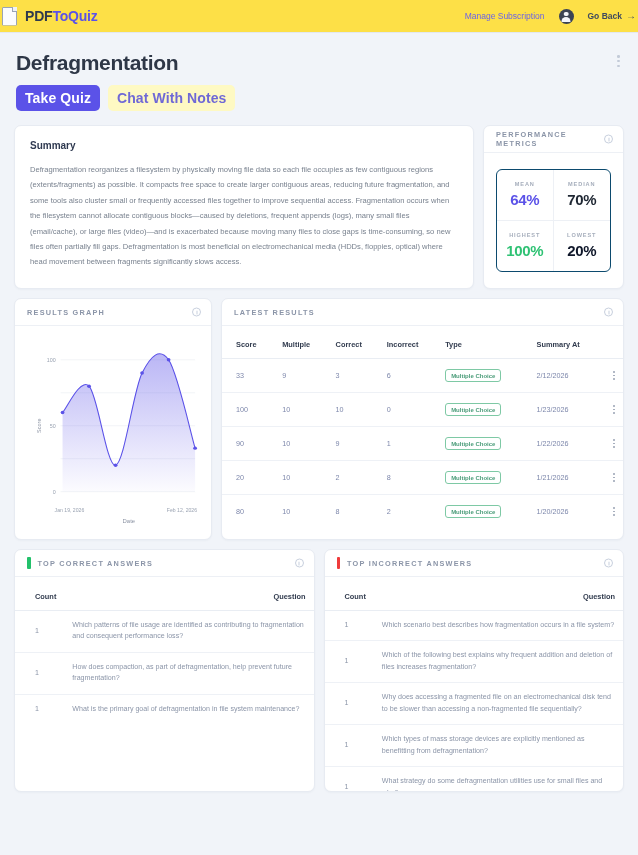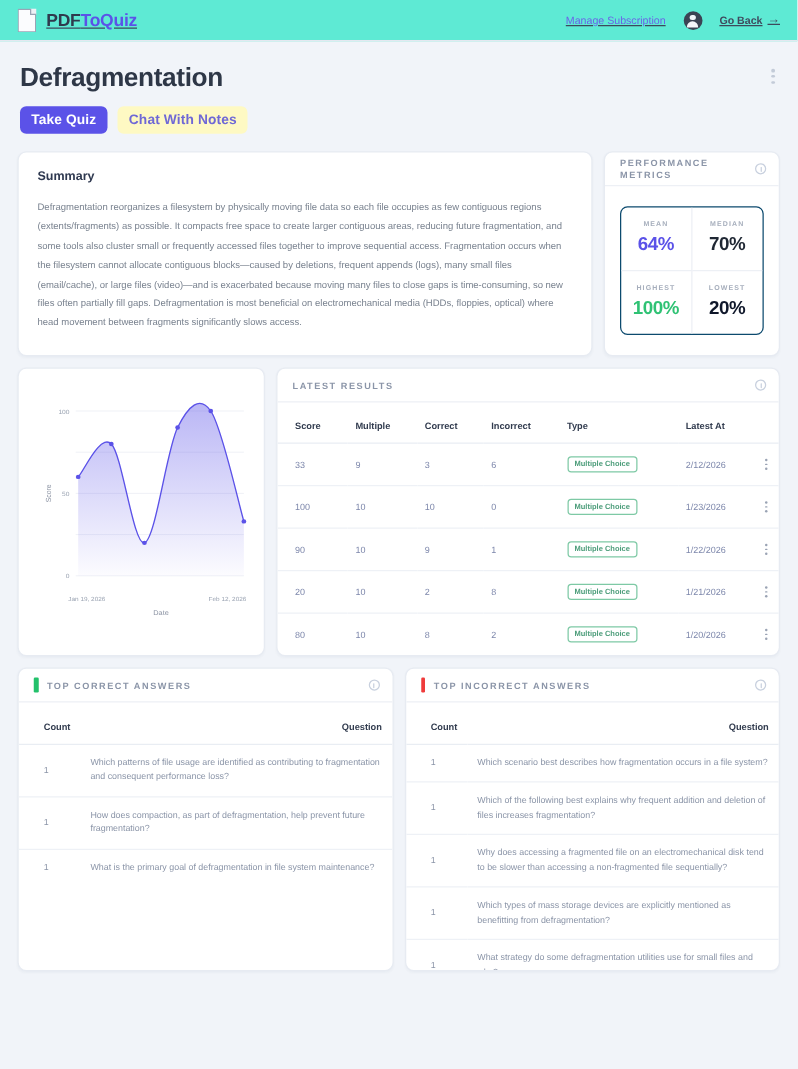--- a/index.html
+++ b/index.html
@@ -5,25 +5,24 @@
   * { box-sizing: border-box; margin:0; padding:0; }
   html,body{ width:638px; height:855px; }
   body{
     font-family:"Liberation Sans", sans-serif;
     background:#f1f4f9;
     color:#3d4a5c;
     overflow:hidden;
   }
   
   .topbar{
-    height:33px; background:#5eead4;
+    height:33px; background:#fde047;
     border-bottom:1px solid #e3e8f0;
     display:flex; align-items:center;
-    padding:0 14px;
-    text-decoration:underline;
+    padding:0 2px;
   }
   .brand{ display:flex; align-items:center; gap:8px; }
   .doc-icon{ width:15px; height:19px; position:relative; }
   .doc-icon .pg{
     position:absolute; inset:0;
     background:#fbfcfe; border:1.2px solid #9aa4b5;
     border-radius:1px;
     clip-path:polygon(0 0, 68% 0, 100% 26%, 100% 100%, 0 100%);
   }
   .doc-icon .fold{
@@ -53,21 +52,21 @@
     background:#f3f5fa; transform:translateX(-50%);
   }
   .go-back{ font-size:8.5px; color:#3f4a5e; display:flex; align-items:flex-end; gap:4px; font-weight:bold;}
   .arrow-r{ font-size:10px; line-height:1; }
 
   
   .page-head{ padding:18px 16px 0 16px; position:relative; }
   .page-title{ font-size:21px; font-weight:bold; color:#2e3747; letter-spacing:-.3px; }
   .btn-row{ display:flex; gap:8px; margin-top:10px; }
   .btn{
-    font-size:11px; font-weight:bold; border-radius:5px;
+    font-size:14px; font-weight:bold; border-radius:5px;
     padding:5px 9px; border:none; cursor:pointer; letter-spacing:.1px;
   }
   .btn-primary{ background:#5b52e8; color:#fff; }
   .btn-ghost{ background:#fef9c3; color:#6f68d6; }
   .kebab{
     position:absolute; right:18px; top:22px;
     display:flex; flex-direction:column; gap:2.2px; cursor:pointer;
   }
   .kebab i{ width:2.6px; height:2.6px; border-radius:50%; background:#c3cbd8; display:block; }
 
@@ -239,20 +238,24 @@
             <div class="metric-value" id="mv3" style="color: #0f172a;">20%</div>
           </div>
         </div>
       </div>
     </div>
   </div>
 
   <div class="row">
 
     <div class="card graph-card">
+      <div class="card-head">
+        <span class="card-title">Results Graph</span>
+        <span class="info-ico"></span>
+      </div>
       <div class="graph-body">
         <svg class="chart-wrap" id="results-chart" viewBox="0 0 186 213" preserveAspectRatio="none">
             <defs>
               <linearGradient id="ag" x1="0" y1="0" x2="0" y2="1">
                 <stop offset="0%" stop-color="#5b52e8" stop-opacity=".42"></stop>
                 <stop offset="100%" stop-color="#5b52e8" stop-opacity=".02"></stop>
               </linearGradient>
             </defs>
             <line x1="40" y1="170" x2="176" y2="170" stroke="#eef0f5" stroke-width=".8"></line>
             <line x1="40" y1="134" x2="176" y2="134" stroke="#eef0f5" stroke-width=".8"></line>
@@ -284,21 +287,21 @@
         <span class="info-ico"></span>
       </div>
       <table class="tbl">
         <thead>
             <tr>
           <th class="pad-l">Score</th>
           <th>Multiple</th>
           <th>Correct</th>
           <th>Incorrect</th>
           <th>Type</th>
-          <th>Latest At</th>
+          <th>Summary At</th>
           <th></th>
         </tr>
           </thead>
         <tbody id="results-rows">
             <tr>
               <td class="pad-l">33</td>
               <td>9</td>
               <td>3</td>
               <td>6</td>
               <td><span class="badge">Multiple Choice</span></td>

